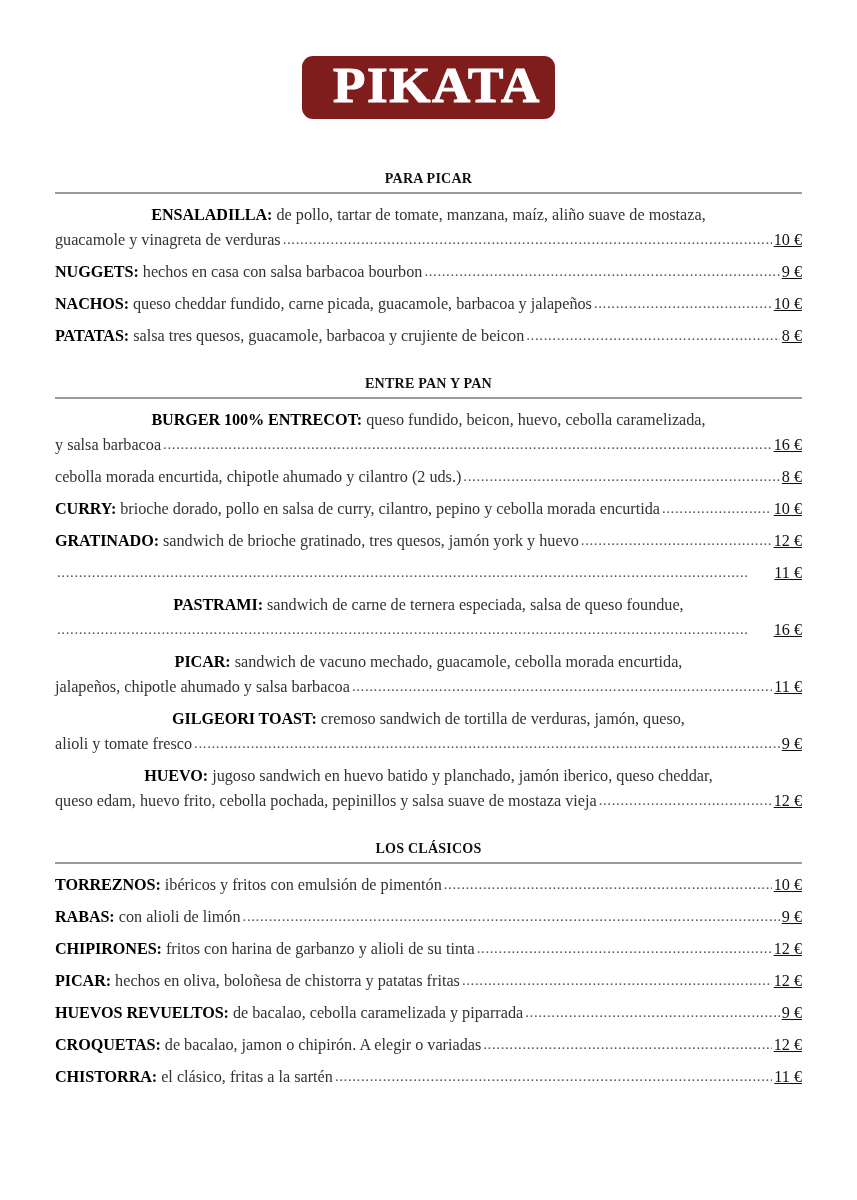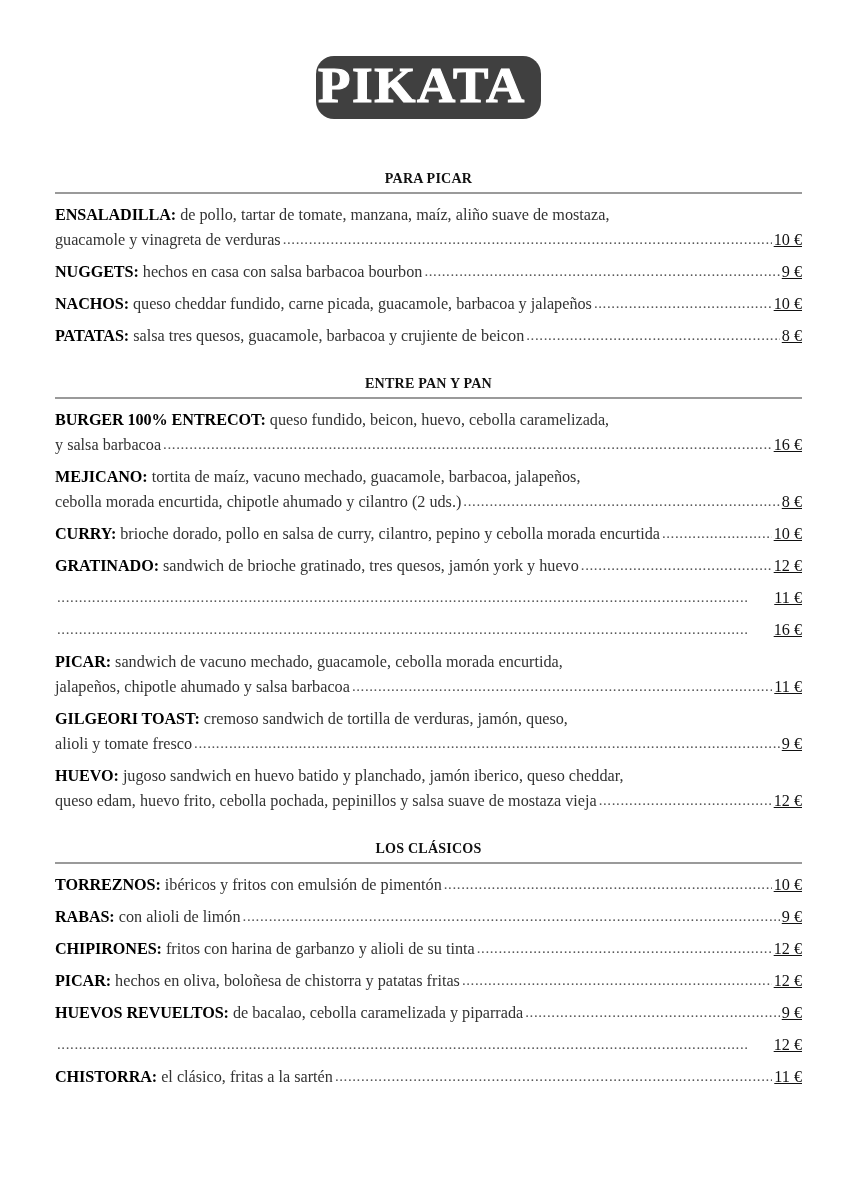--- a/index.html
+++ b/index.html
@@ -26,23 +26,23 @@
   }
 
   
   .logo-wrap {
     height: 170px;
     display: flex;
     align-items: center;
     justify-content: center;
   }
   .logo-box {
-    background: #404040;
-    border-radius: 18px;
-    padding: 4px 20px 9px 8px;
+    background: #7f1d1d;
+    border-radius: 11px;
+    padding: 4px 20px 9px 37px;
     display: inline-block;
     line-height: 1;
     margin-top: 4px;
   }
   .logo-text {
     font-family: "Liberation Serif", "DejaVu Serif", serif;
     font-weight: bold;
     font-size: 50px;
     letter-spacing: 1.5px;
     color: #ffffff;
@@ -116,20 +116,21 @@
   .line-price {
     flex: 0 0 auto;
     text-align: right;
     padding-left: 2px;
     color: #111111;
     text-decoration: underline;
   }
   .line-plain {
     display: block;
     white-space: nowrap;
+    text-align: center;
   }
 </style>
 </head>
 <body>
 
 <div class="page">
 
   <div class="logo-wrap">
     <div class="logo-box">
       <span class="logo-text">PIKATA</span>
@@ -175,21 +176,20 @@
         <hr class="section-rule">
         <div class="item">
           <div class="line-plain"><span class="item-name">BURGER 100% ENTRECOT:</span> <span class="item-desc">queso fundido, beicon, huevo, cebolla caramelizada,</span></div>
           <div class="line">
             <span class="line-text"><span class="item-desc">y salsa barbacoa</span></span>
             <span class="line-fill">...............................................................................................................................................................</span>
             <span class="line-price">16 €</span>
           </div>
         </div>
         <div class="item">
-          <div class="line-plain"><span class="item-name">MEJICANO:</span> <span class="item-desc">tortita de maíz, vacuno mechado, guacamole, barbacoa, jalapeños,</span></div>
           <div class="line">
             <span class="line-text"><span class="item-desc">cebolla morada encurtida, chipotle ahumado y cilantro (2 uds.)</span></span>
             <span class="line-fill">...............................................................................................................................................................</span>
             <span class="line-price">8 €</span>
           </div>
         </div>
         <div class="item">
           <div class="line">
             <span class="line-text"><span class="item-name">CURRY:</span> <span class="item-desc">brioche dorado, pollo en salsa de curry, cilantro, pepino y cebolla morada encurtida</span></span>
             <span class="line-fill">...............................................................................................................................................................</span>
@@ -203,20 +203,21 @@
             <span class="line-price">12 €</span>
           </div>
         </div>
         <div class="item">
           <div class="line">
             <span class="line-fill">...............................................................................................................................................................</span>
             <span class="line-price">11 €</span>
           </div>
         </div>
         <div class="item">
+          <div class="line-plain"><span class="item-name">PASTRAMI:</span> <span class="item-desc">sandwich de carne de ternera especiada, salsa de queso foundue,</span></div>
           <div class="line">
             <span class="line-fill">...............................................................................................................................................................</span>
             <span class="line-price">16 €</span>
           </div>
         </div>
         <div class="item">
           <div class="line-plain"><span class="item-name">PICAR:</span> <span class="item-desc">sandwich de vacuno mechado, guacamole, cebolla morada encurtida,</span></div>
           <div class="line">
             <span class="line-text"><span class="item-desc">jalapeños, chipotle ahumado y salsa barbacoa</span></span>
             <span class="line-fill">...............................................................................................................................................................</span>
@@ -273,20 +274,21 @@
         </div>
         <div class="item">
           <div class="line">
             <span class="line-text"><span class="item-name">HUEVOS REVUELTOS:</span> <span class="item-desc">de bacalao, cebolla caramelizada y piparrada</span></span>
             <span class="line-fill">...............................................................................................................................................................</span>
             <span class="line-price">9 €</span>
           </div>
         </div>
         <div class="item">
           <div class="line">
+            <span class="line-text"><span class="item-name">CROQUETAS:</span> <span class="item-desc">de bacalao, jamon o chipirón. A elegir o variadas</span></span>
             <span class="line-fill">...............................................................................................................................................................</span>
             <span class="line-price">12 €</span>
           </div>
         </div>
         <div class="item">
           <div class="line">
             <span class="line-text"><span class="item-name">CHISTORRA:</span> <span class="item-desc">el clásico, fritas a la sartén</span></span>
             <span class="line-fill">...............................................................................................................................................................</span>
             <span class="line-price">11 €</span>
           </div>

